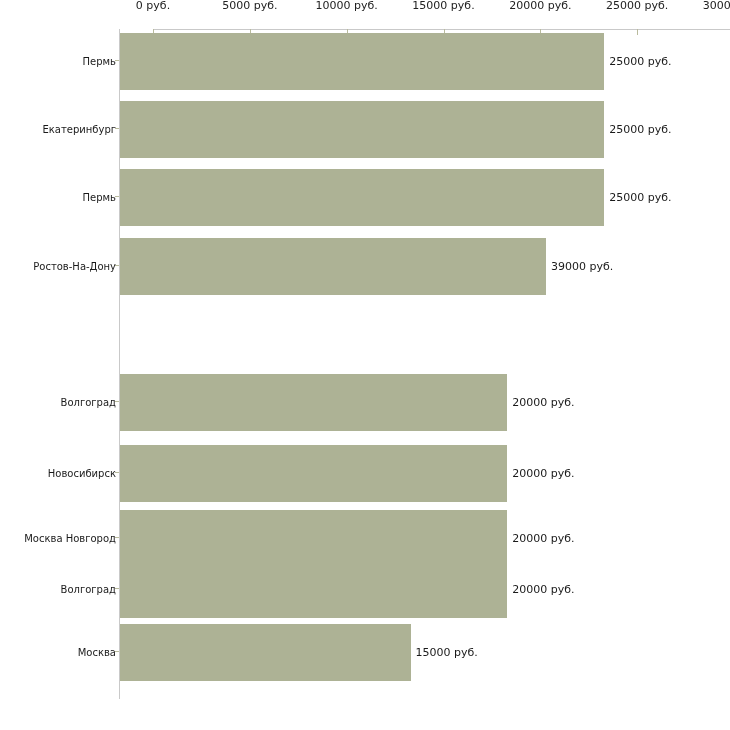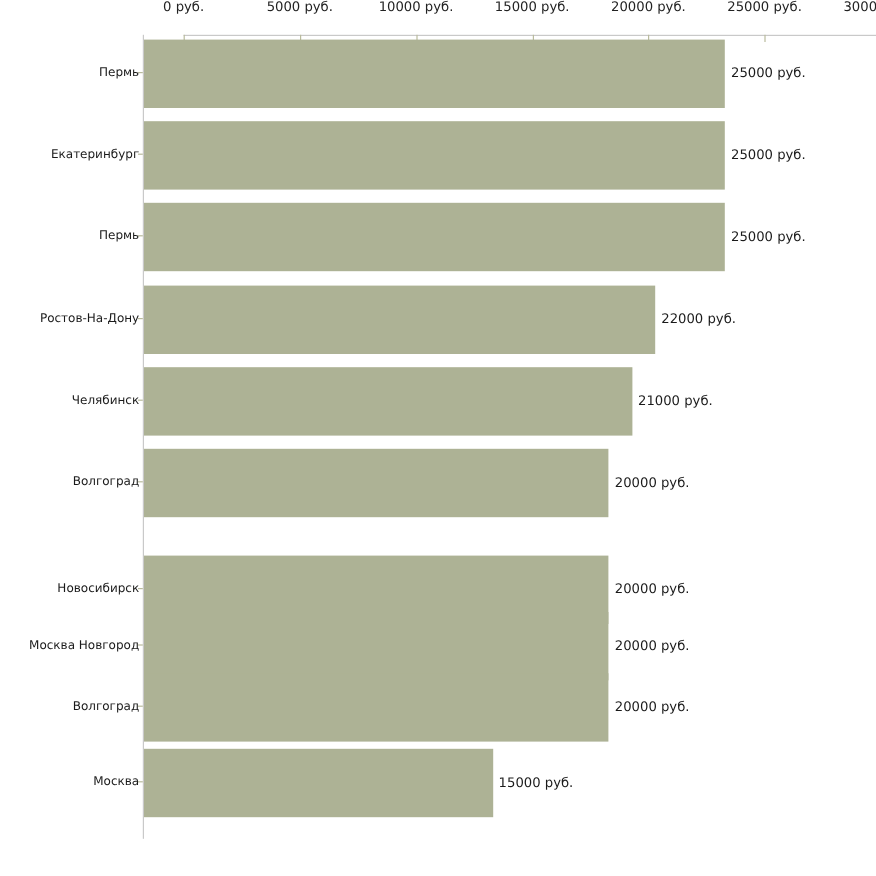--- a/index.html
+++ b/index.html
@@ -158,35 +158,29 @@
       <div class="bar-row" style="top: 169.4px; height: 57px;">
         <div class="cat-tick"></div>
         <div class="cat-label">Пермь</div>
         <div class="bar-rect" title="Самара: 25000 руб." style="width: 484.167px;"></div>
         <div class="bar-value-label" style="left: 609.167px;">25000 руб.</div>
       </div>
       <div class="bar-row" style="top: 237.6px; height: 57px;">
         <div class="cat-tick"></div>
         <div class="cat-label">Ростов-На-Дону</div>
         <div class="bar-rect" title="Ростов-На-Дону: 22000 руб." style="width: 426.067px;"></div>
-        <div class="bar-value-label" style="left: 551.067px;">22000 руб.</div>
-      </div>
-      <div class="bar-row" style="top: 305.8px; height: 57px;">
-        <div class="cat-tick"></div>
-        <div class="cat-label">Челябинск</div>
-        <div class="bar-rect" title="Челябинск: 21000 руб." style="width: 406.7px;"></div>
-        <div class="bar-value-label" style="left: 531.7px;">21000 руб.</div>
+        <div class="bar-value-label" style="left: 551.067px;">39000 руб.</div>
       </div>
       <div class="bar-row" style="top: 374px; height: 57px;">
         <div class="cat-tick"></div>
         <div class="cat-label">Волгоград</div>
         <div class="bar-rect" title="Красноярск: 20000 руб." style="width: 387.333px;"></div>
         <div class="bar-value-label" style="left: 512.333px;">20000 руб.</div>
       </div>
-      <div class="bar-row" style="top: 463px; height: 57px;">
+      <div class="bar-row" style="top: 445px; height: 57px;">
         <div class="cat-tick"></div>
         <div class="cat-label">Новосибирск</div>
         <div class="bar-rect" title="Новосибирск: 20000 руб." style="width: 387.333px;"></div>
         <div class="bar-value-label" style="left: 512.333px;">20000 руб.</div>
       </div>
       <div class="bar-row" style="top: 510.4px; height: 57px;">
         <div class="cat-tick"></div>
         <div class="cat-label">Москва Новгород</div>
         <div class="bar-rect" title="Нижний Новгород: 20000 руб." style="width: 387.333px;"></div>
         <div class="bar-value-label" style="left: 512.333px;">20000 руб.</div>

